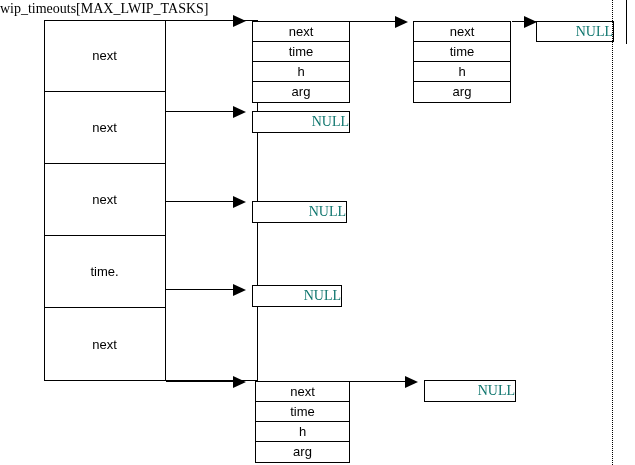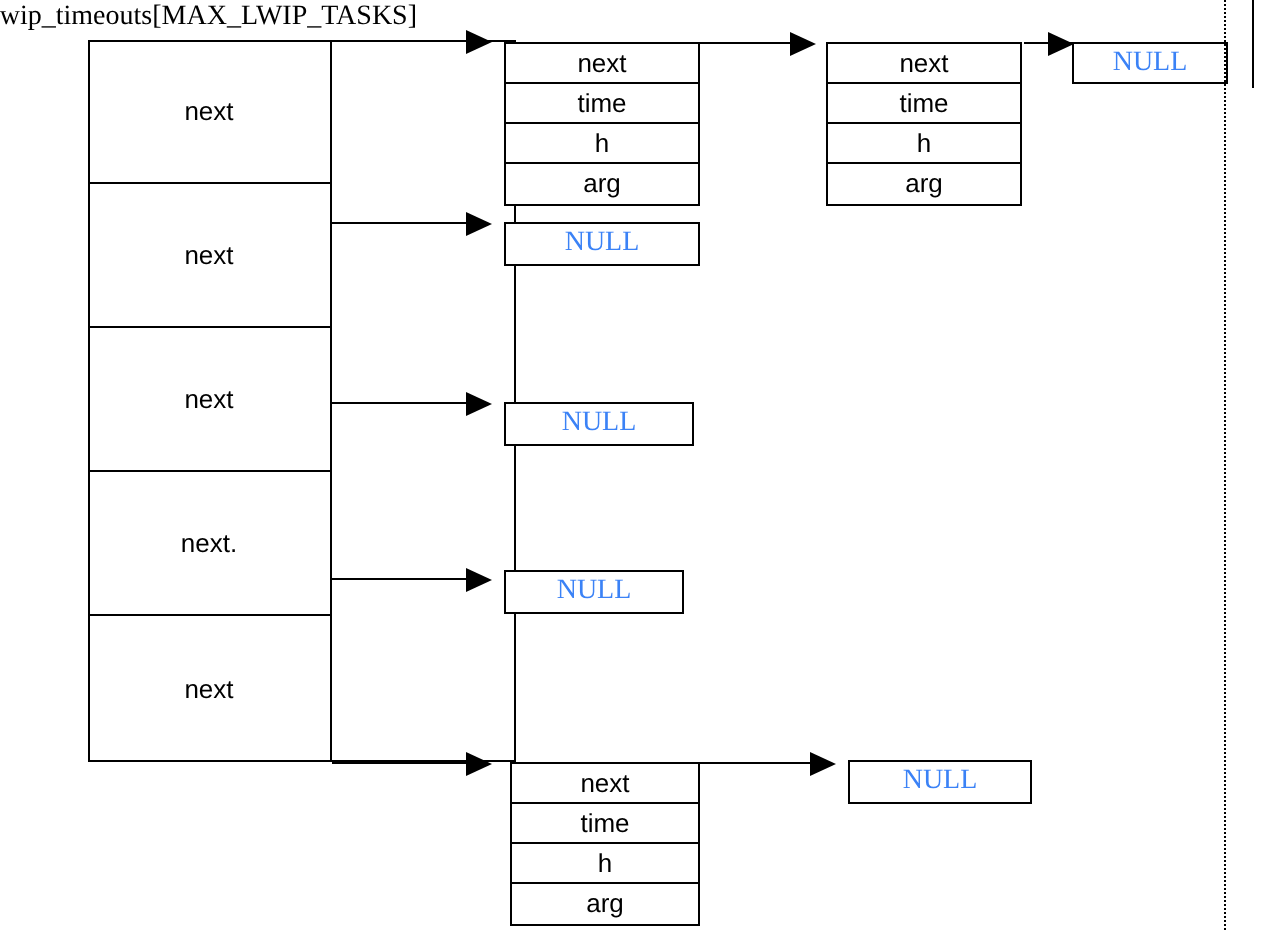--- a/index.html
+++ b/index.html
@@ -86,24 +86,24 @@
   .record .field.last { border-bottom: none; }
 
   
   .nullbox {
     position: absolute;
     box-sizing: border-box;
     border: 1px solid #000000;
     background: #ffffff;
     display: flex;
     align-items: center;
-    justify-content: center;
+    justify-content: flex-end;
     font-family: "Liberation Serif", serif;
     font-size: 14px;
-    color: #3b82f6;
+    color: #0f766e;
   }
 
   
   .hline {
     position: absolute;
     height: 1px;
     background: #000000;
   }
   
   .arrowhead {
@@ -142,21 +142,21 @@
   <div class="array-cell" style="top:20px;  height:72px;">
     <span>next</span>
   </div>
   <div class="array-cell" style="top:92px;  height:72px;">
     <span>next</span>
   </div>
   <div class="array-cell" style="top:164px; height:72px;">
     <span>next</span>
   </div>
   <div class="array-cell" style="top:236px; height:72px;">
-    <span>next.</span>
+    <span>time.</span>
   </div>
   <div class="array-cell last" style="top:308px; height:73px;">
     <span>next</span>
   </div>
 
   <div class="hline" style="left:166px; top:20px;  width:76px;"></div>
   <div class="arrowhead" style="left:233px; top:15px;"></div>
 
   <div class="hline" style="left:166px; top:111px; width:76px;"></div>
   <div class="arrowhead" style="left:233px; top:106px;"></div>

